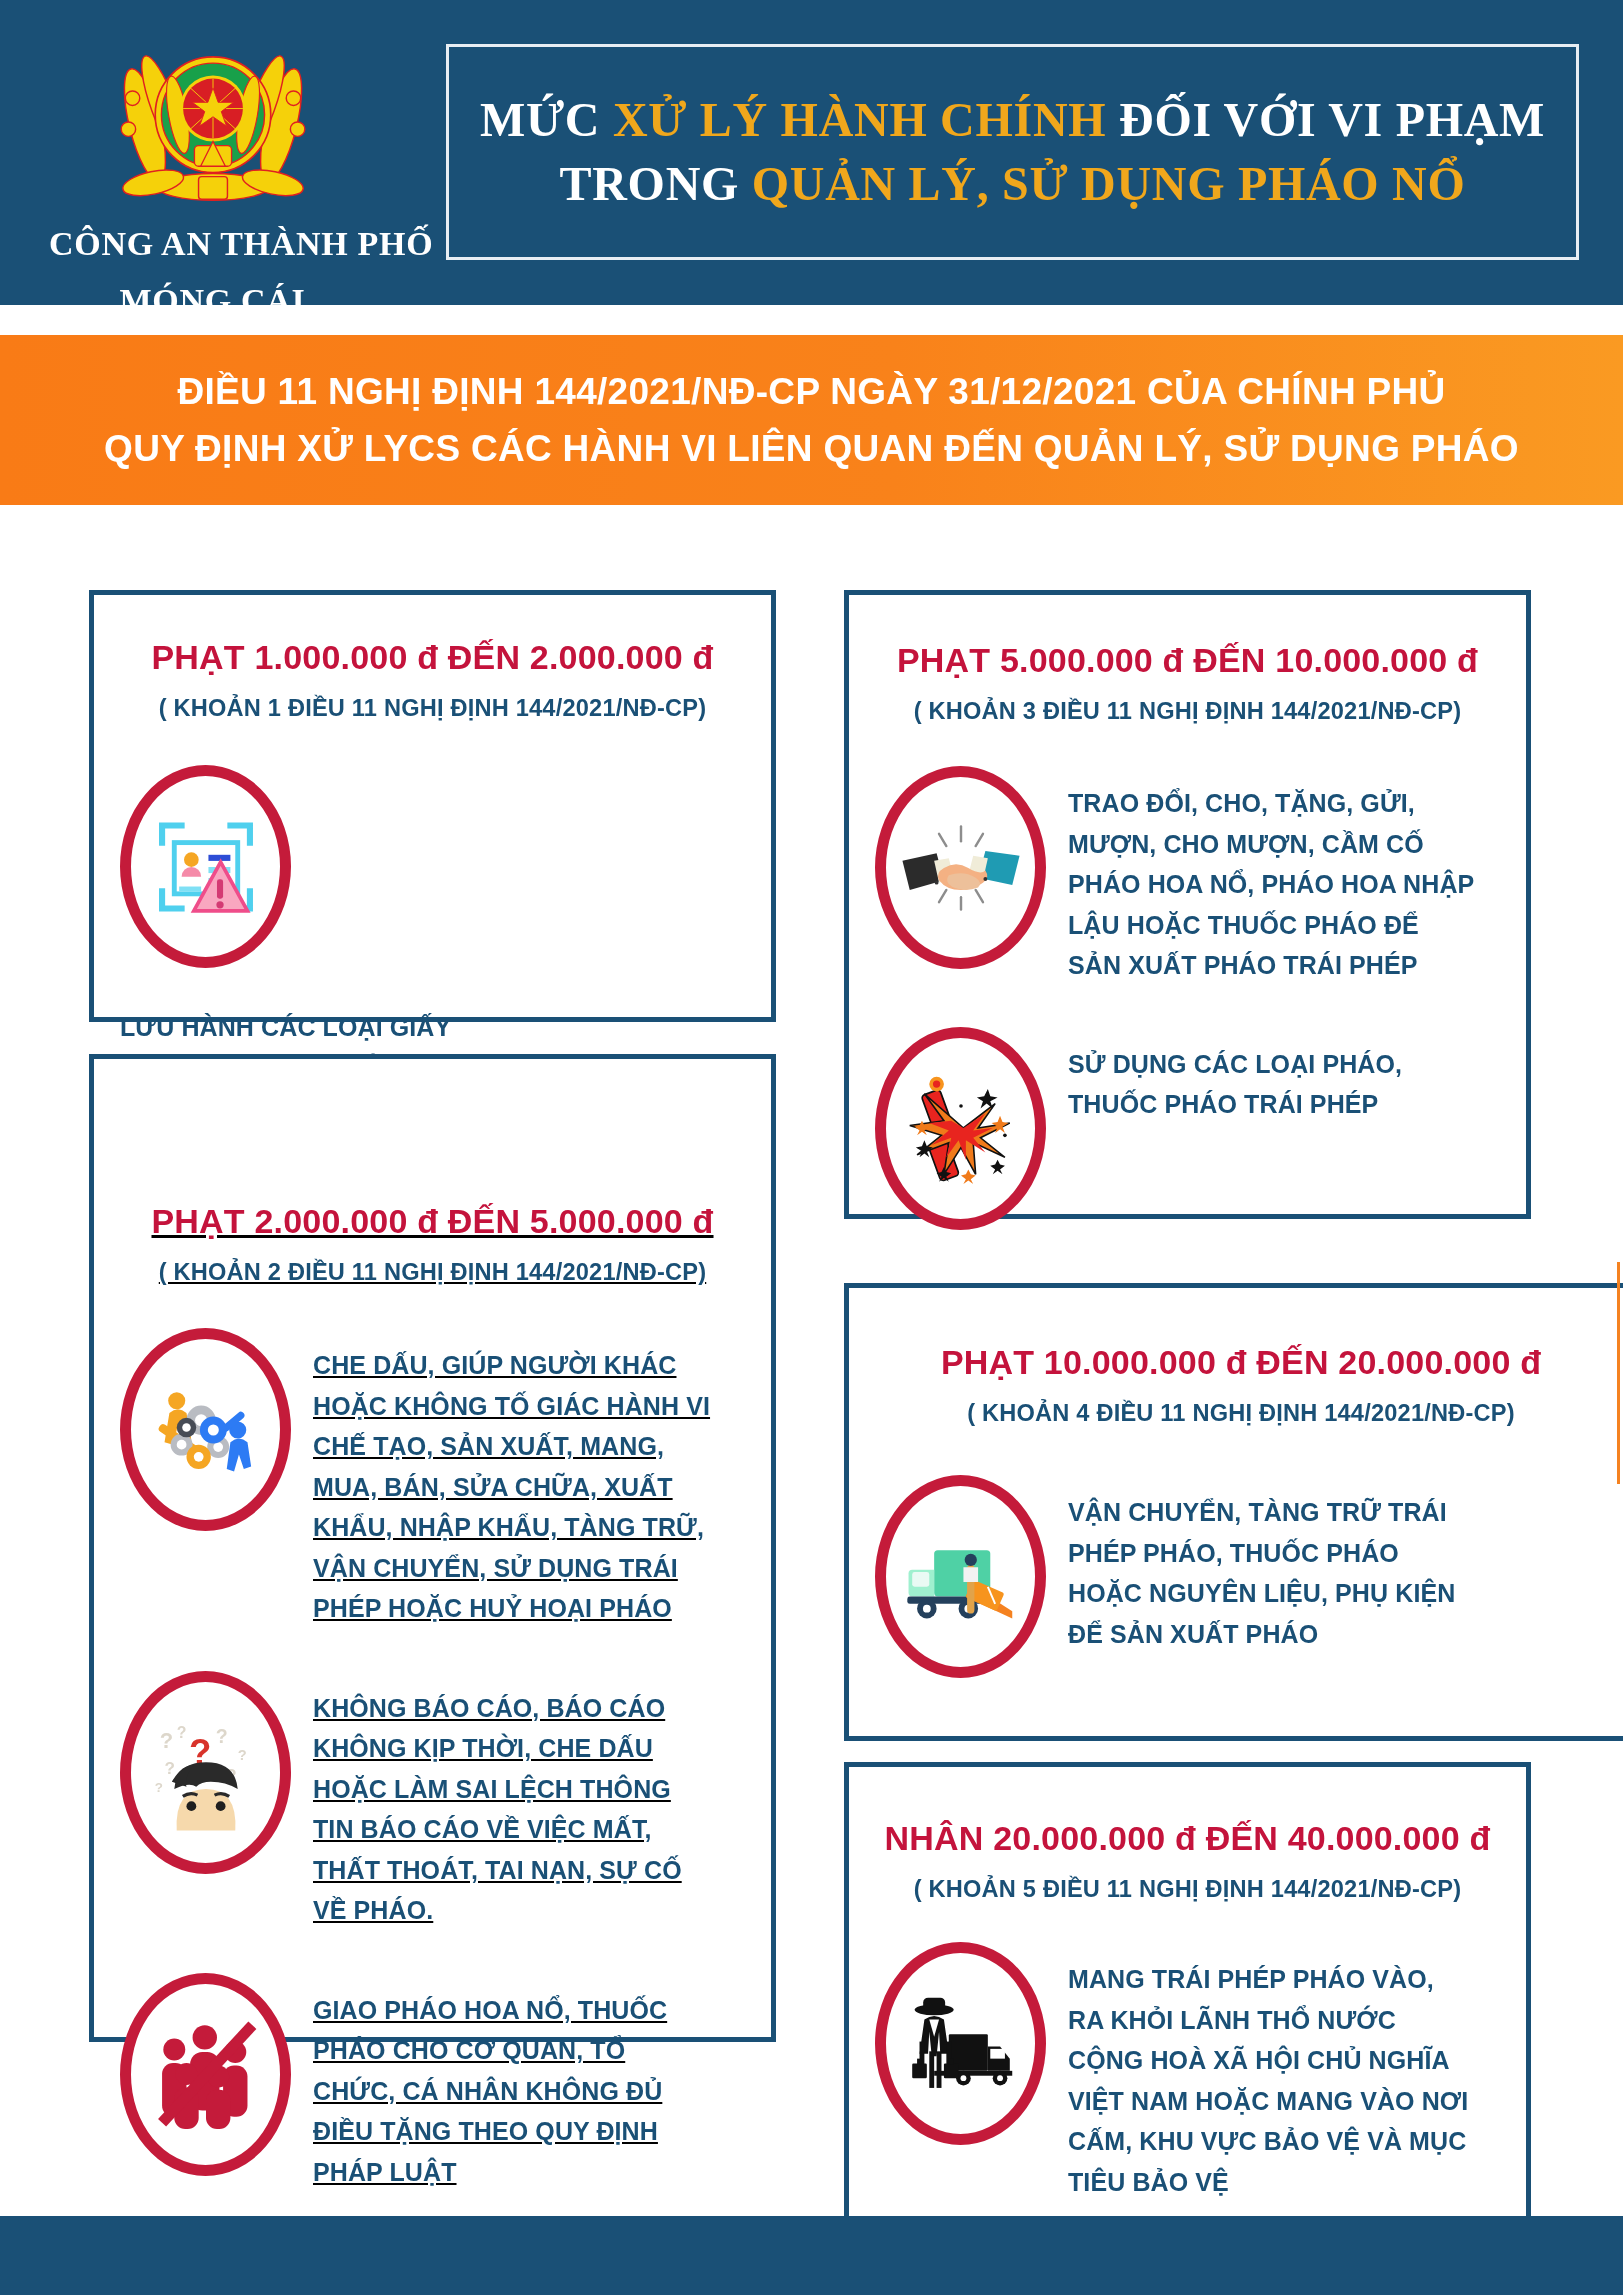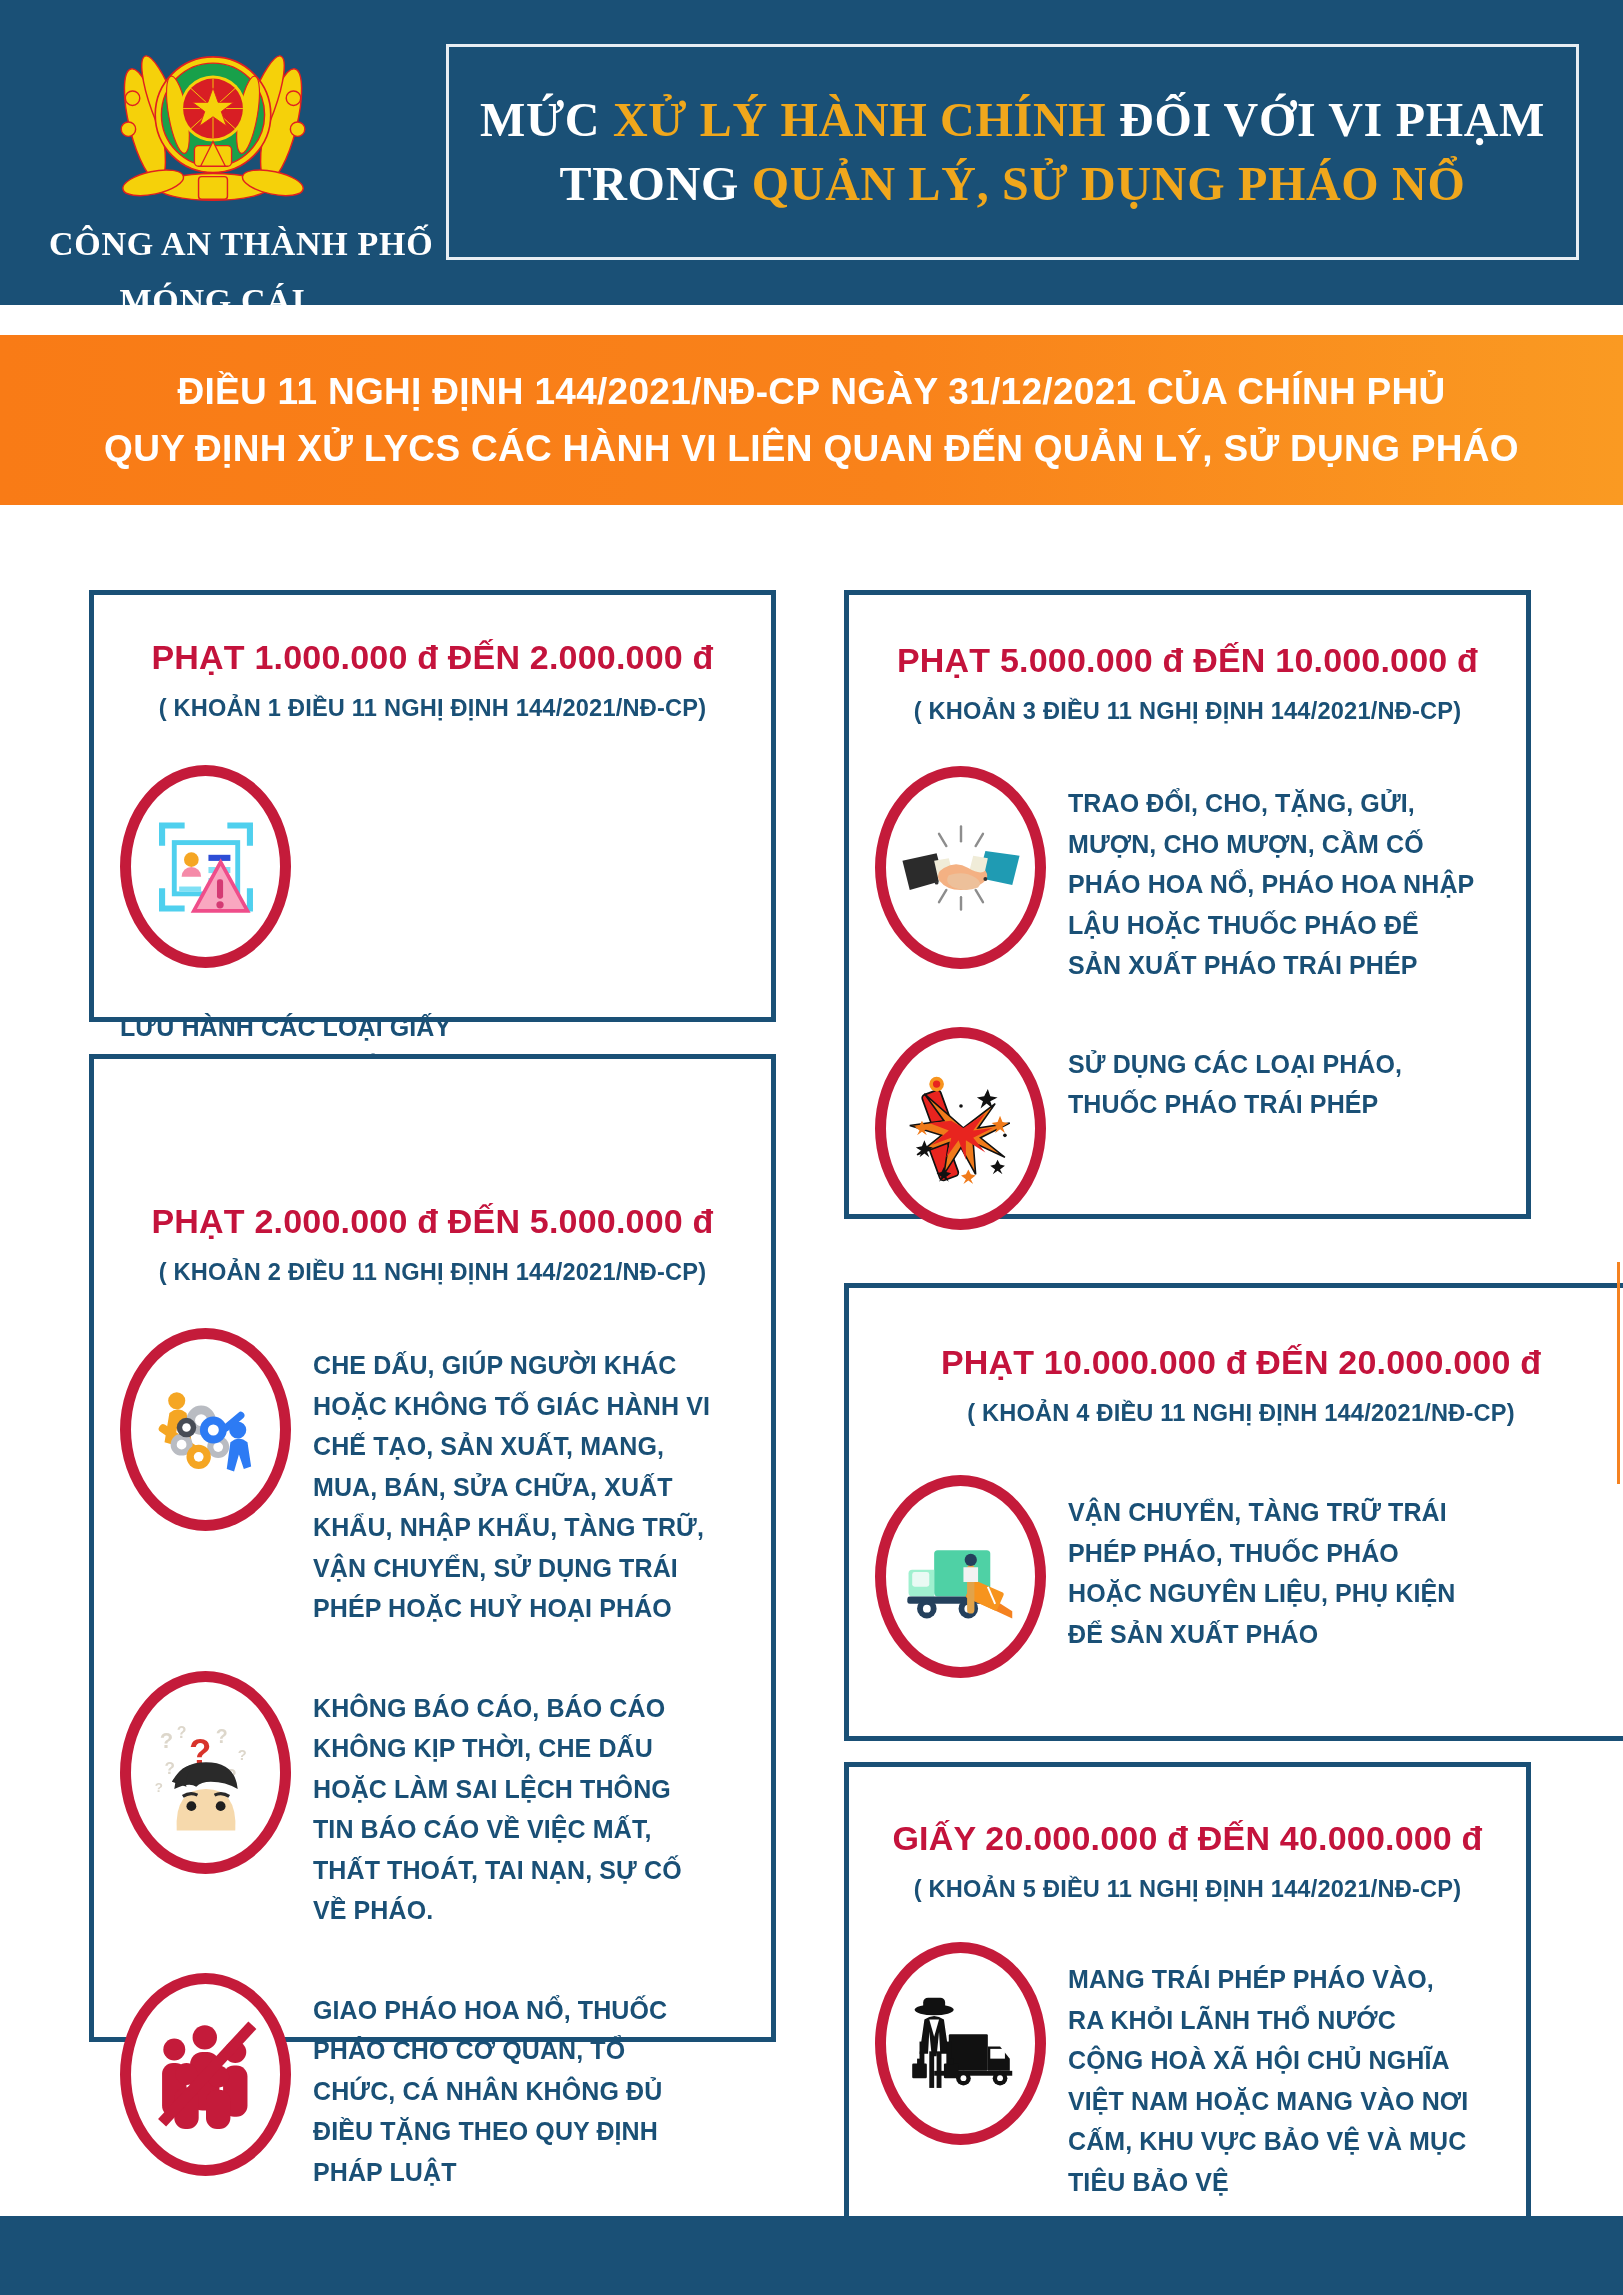--- a/index.html
+++ b/index.html
@@ -139,21 +139,21 @@
     letter-spacing: 0.1px;
     padding-top: 17px;
   }
 
   
   #card-1 { left: 89px;  top: 590px;  width: 687px; height: 432px; }
   #card-1 .card-head { margin-top: 43px; }
   #card-1 .item { margin: 43px 0 0 26px; flex-direction: column; }
   #card-1 .item-text { width: 399px; }
 
-  #card-2 { left: 89px;  top: 1054px; width: 687px; height: 988px; }
+  #card-2 { left: 89px;  top: 1054px; width: 687px; height: 988px; text-decoration: underline; }
   #card-2 .card-head { margin-top: 143px; }
   #card-2 .item { margin: 42px 0 0 26px; }
   #card-2 .item-text { width: 399px; }
 
   #card-3 { left: 844px; top: 590px;  width: 687px; height: 629px; }
   #card-3 .card-head { margin-top: 46px; }
   #card-3 .item { margin: 41px 0 0 26px; }
   #card-3 .item-text { width: 406px; }
 
   #card-4 { left: 844px; top: 1283px; width: 794px; height: 458px; }
@@ -455,21 +455,21 @@
         <circle cx="58" cy="36" r="5" fill="#24405c"></circle>
         <path d="M52 42 h12 v12 h-12 z" fill="#f2f2f2"></path>
       </svg>
     </div>
     <div class="item-text">VẬN CHUYỂN, TÀNG TRỮ TRÁI PHÉP PHÁO, THUỐC PHÁO HOẶC NGUYÊN LIỆU, PHỤ KIỆN ĐỂ SẢN XUẤT PHÁO</div>
   </div>
 </div>
 
 <div class="card" id="card-5">
   <div class="card-head">
-    <div class="card-amount">GIẤY 20.000.000 đ ĐẾN 40.000.000 đ</div>
+    <div class="card-amount">NHÂN 20.000.000 đ ĐẾN 40.000.000 đ</div>
     <div class="card-ref">( KHOẢN 5 ĐIỀU 11 NGHỊ ĐỊNH 144/2021/NĐ-CP)</div>
   </div>
   <div class="item">
     <div class="badge">
       <svg viewBox="0 0 100 100">
         <g fill="#111">
           <rect x="40" y="42" width="32" height="30" rx="1"></rect>
           <path d="M72 52 h10 l8 10 v10 h-18 z"></path>
           <rect x="74" y="54" width="12" height="8" fill="#fff"></rect>
           <rect x="28" y="72" width="64" height="4"></rect>

